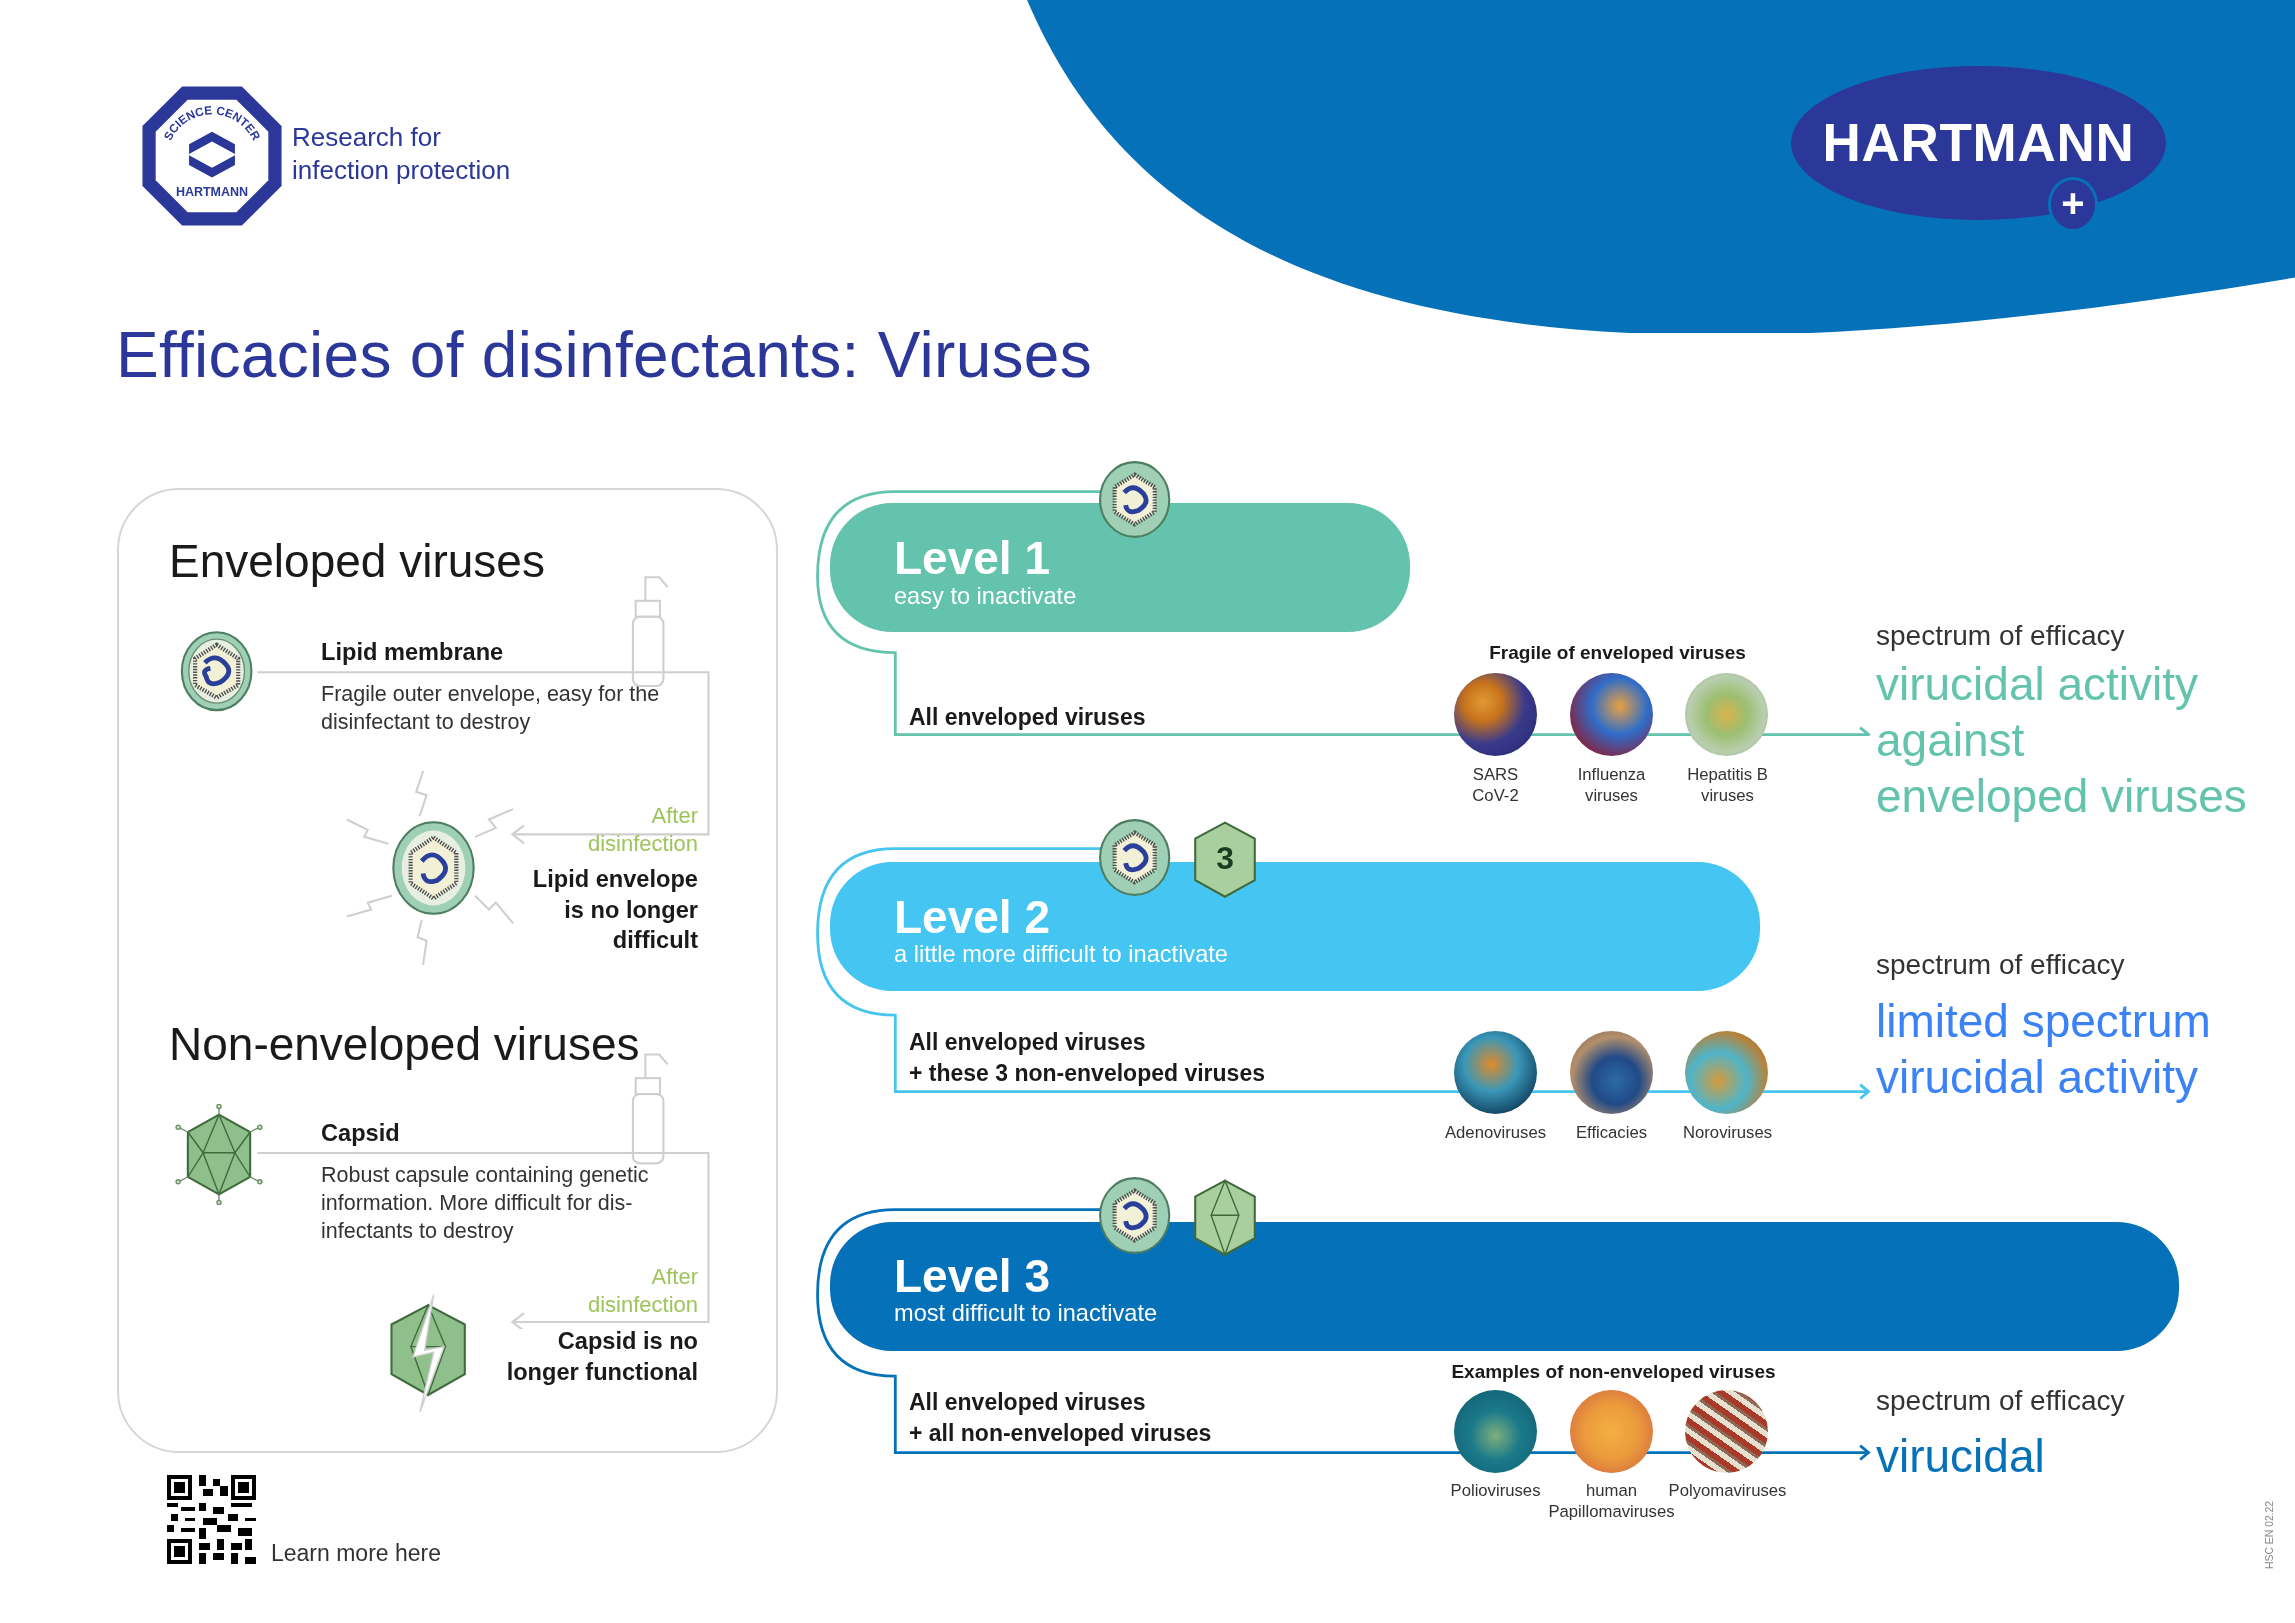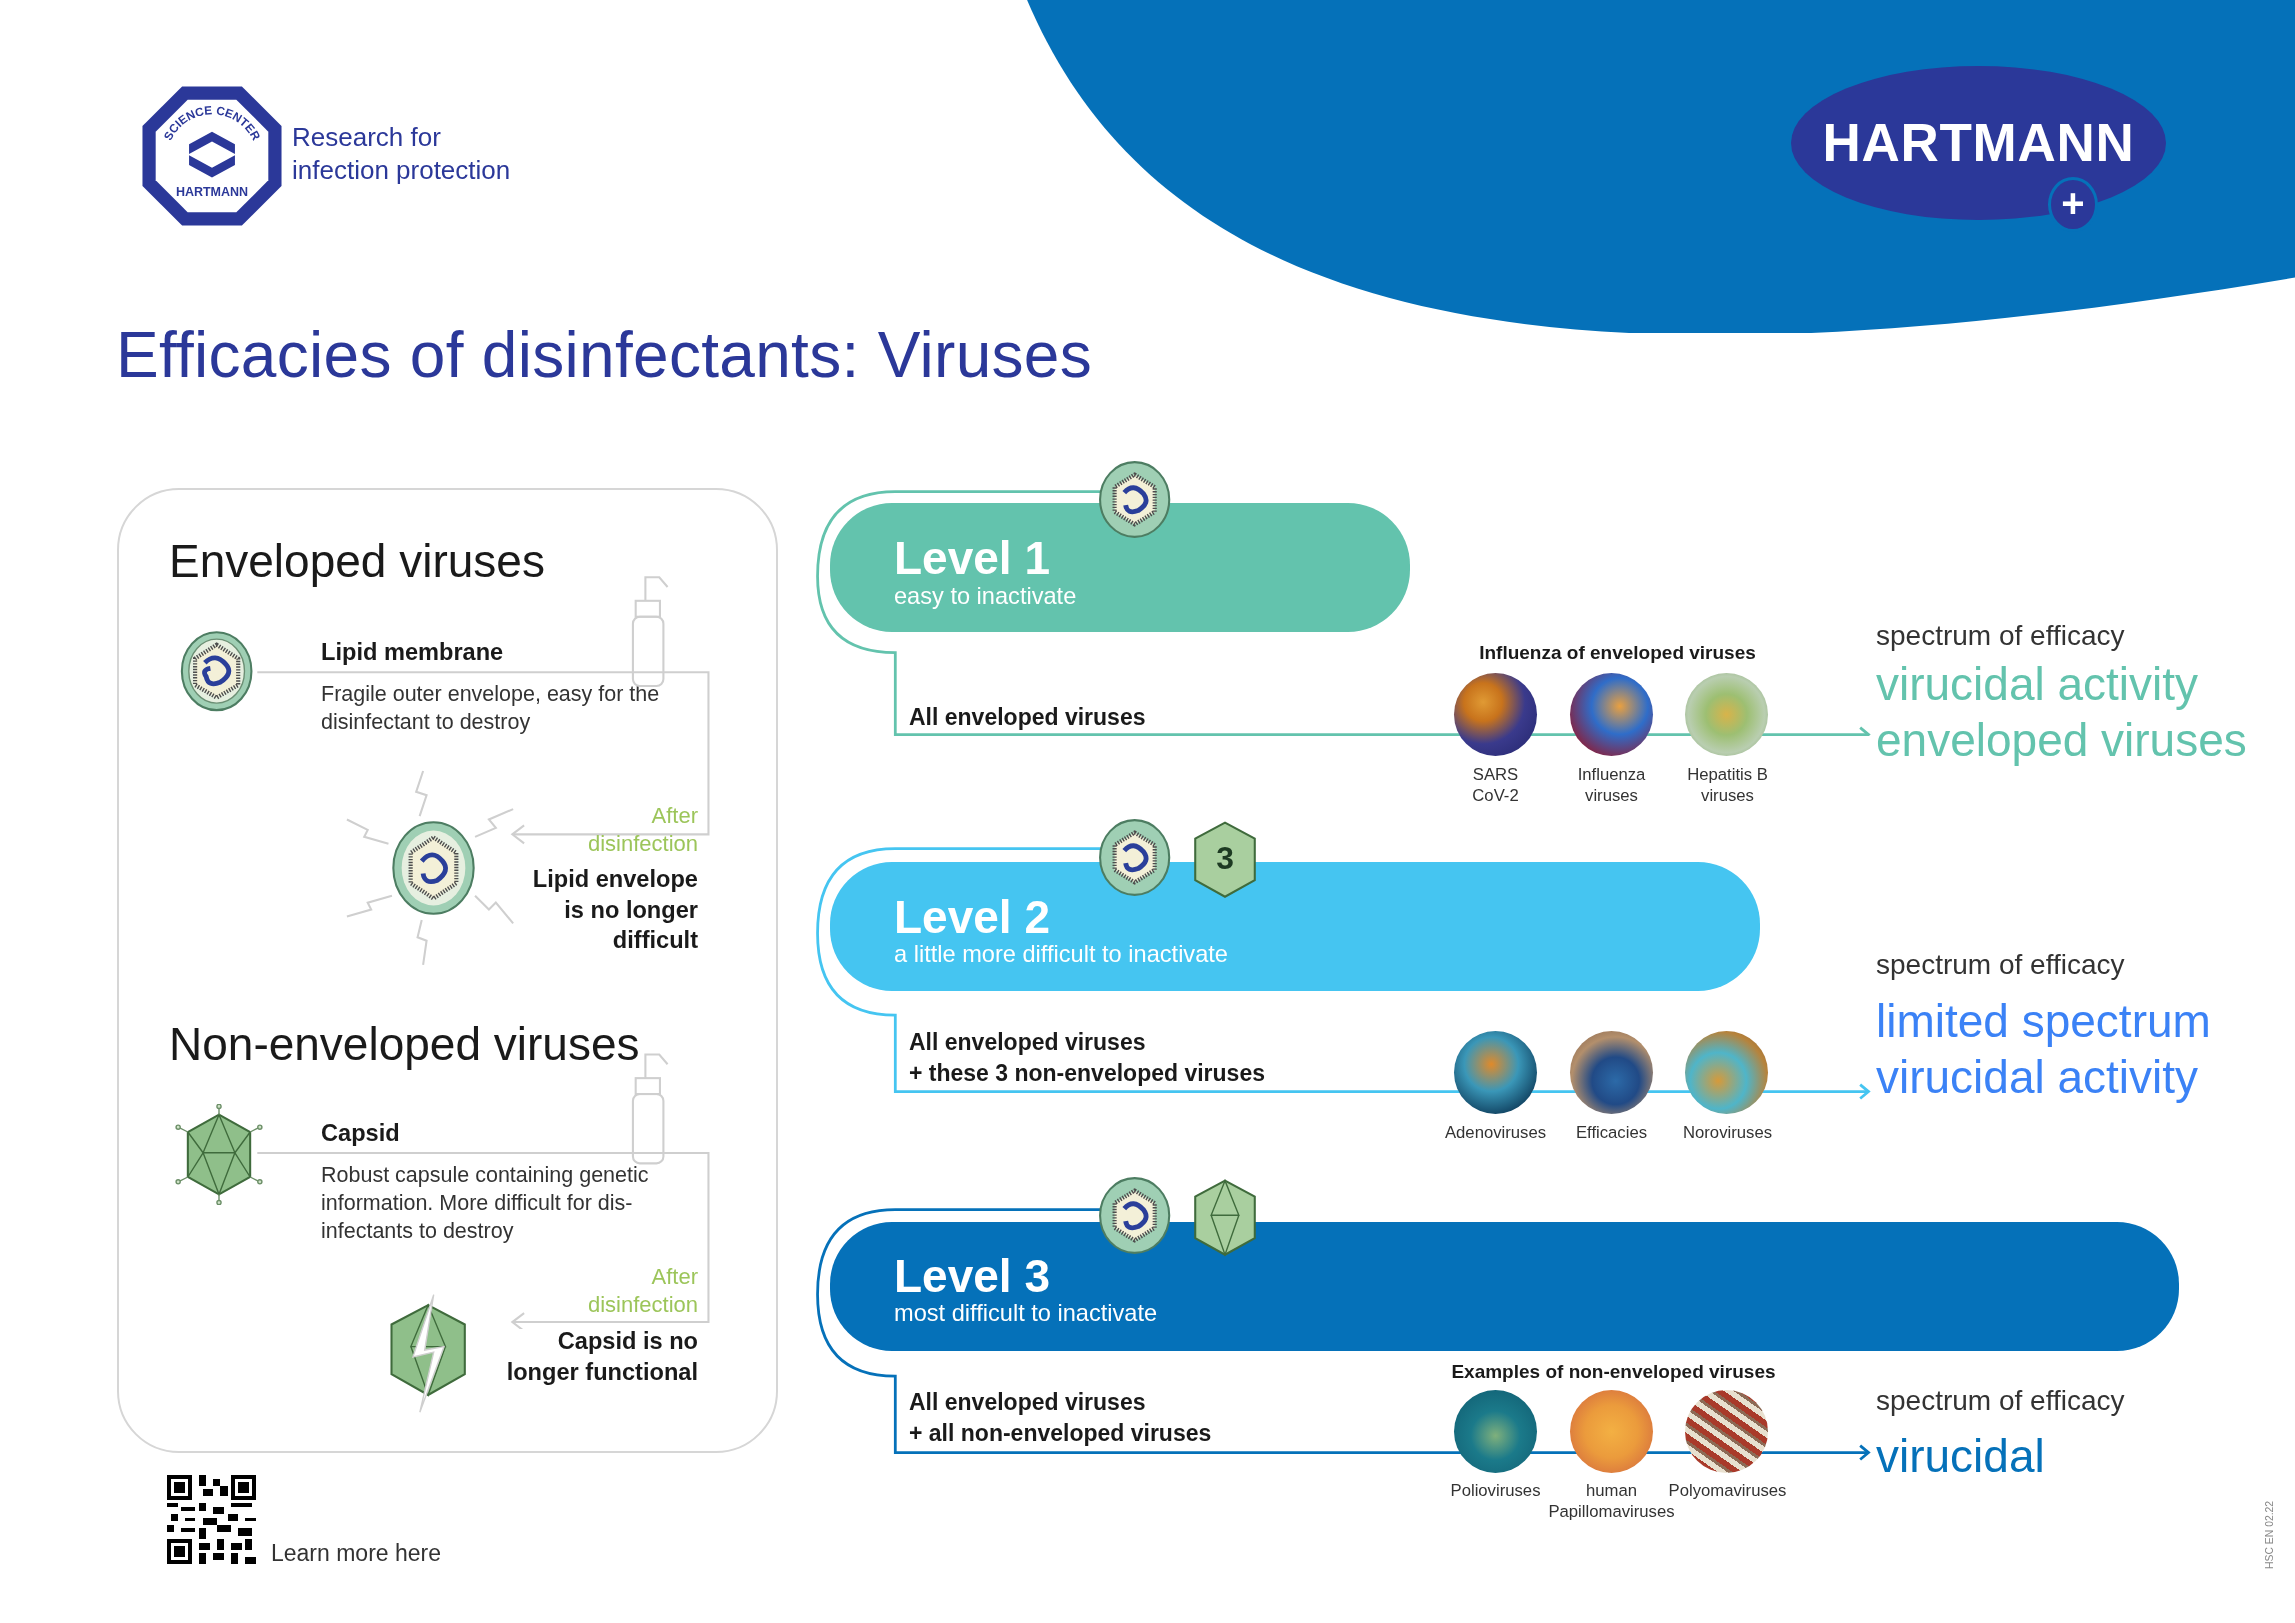--- a/index.html
+++ b/index.html
@@ -170,39 +170,40 @@
 <div class="abs level-title" style="left:894px; top:531px;">Level 1</div>
 <div class="abs level-sub" style="left:894px; top:583px;">easy to inactivate</div>
 <svg class="abs" style="left:1095px; top:458px; width:80px; height:83px;" viewBox="0 0 115 120">
   <ellipse cx="57" cy="60" rx="50" ry="54" fill="#9fcfb4" stroke="#4d7d62" stroke-width="3"></ellipse>
   <polygon points="57,24 86,42 86,78 57,96 28,78 28,42" fill="#f3f0d8" stroke="#4d4d4d" stroke-width="6" stroke-dasharray="2 2"></polygon>
   <path d="M42,50 Q55,35 70,52 Q80,65 62,76 Q46,82 44,68" fill="none" stroke="#2a3f9a" stroke-width="7"></path>
 </svg>
 <div class="abs level-desc" style="left:909px; top:702px;">
   <div>All enveloped viruses</div>
 </div>
-<div class="abs examples-title" style="left:1444px; top:642px; width:347px;">Influenza of enveloped viruses</div>
+<div class="abs examples-title" style="left:1444px; top:642px; width:347px;">Fragile of enveloped viruses</div>
 <div class="abs virus-photo" style="left:1454px; top:673px; background:radial-gradient(circle at 35% 35%, #e09a34 0%, #c8731c 25%, #3a3a8c 55%, #22246a 100%);"></div>
 <div class="abs virus-photo" style="left:1570px; top:673px; background:radial-gradient(circle at 60% 40%, #e9a040 0%, #2f6dc9 40%, #8a1e3a 80%, #4c1030 100%);"></div>
 <div class="abs virus-photo" style="left:1685px; top:673px; background:radial-gradient(circle at 50% 50%, #d8b34a 0%, #9dbf72 35%, #b9ceb0 65%, #7a9d63 100%);"></div>
 <div class="abs virus-label" style="left:1433px; top:764px;">
     <div>SARS</div>
     <div>CoV-2</div>
   </div>
 <div class="abs virus-label" style="left:1549px; top:764px;">
     <div>Influenza</div>
     <div>viruses</div>
   </div>
 <div class="abs virus-label" style="left:1665px; top:764px;">
     <div>Hepatitis B</div>
     <div>viruses</div>
   </div>
 <div class="abs spectrum-label" style="left:1876px; top:620px;">spectrum of efficacy</div>
 <div class="abs spectrum-value" style="left:1876px; top:656px; color:#63c3ad;">
   <div>virucidal activity</div>
+  <div>against</div>
   <div>enveloped viruses</div>
 </div>
 
 <svg class="abs" style="left:812px; top:843px; width:1069px; height:257px;" viewBox="0 0 1540 370">
   <path d="M420,8 L120,8 Q8,8 8,130 Q8,248 120,248 L120,358 L1520,358" fill="none" stroke="#45c5f1" stroke-width="4"></path>
   <path d="M1510,348 L1522,358 L1510,368" fill="none" stroke="#45c5f1" stroke-width="4"></path>
 </svg>
 <div class="abs level-bar" style="left:830px; top:862px; width:930px; height:129px; background:#45c5f1;"></div>
 <div class="abs level-title" style="left:894px; top:890px;">Level 2</div>
 <div class="abs level-sub" style="left:894px; top:941px;">a little more difficult to inactivate</div>

